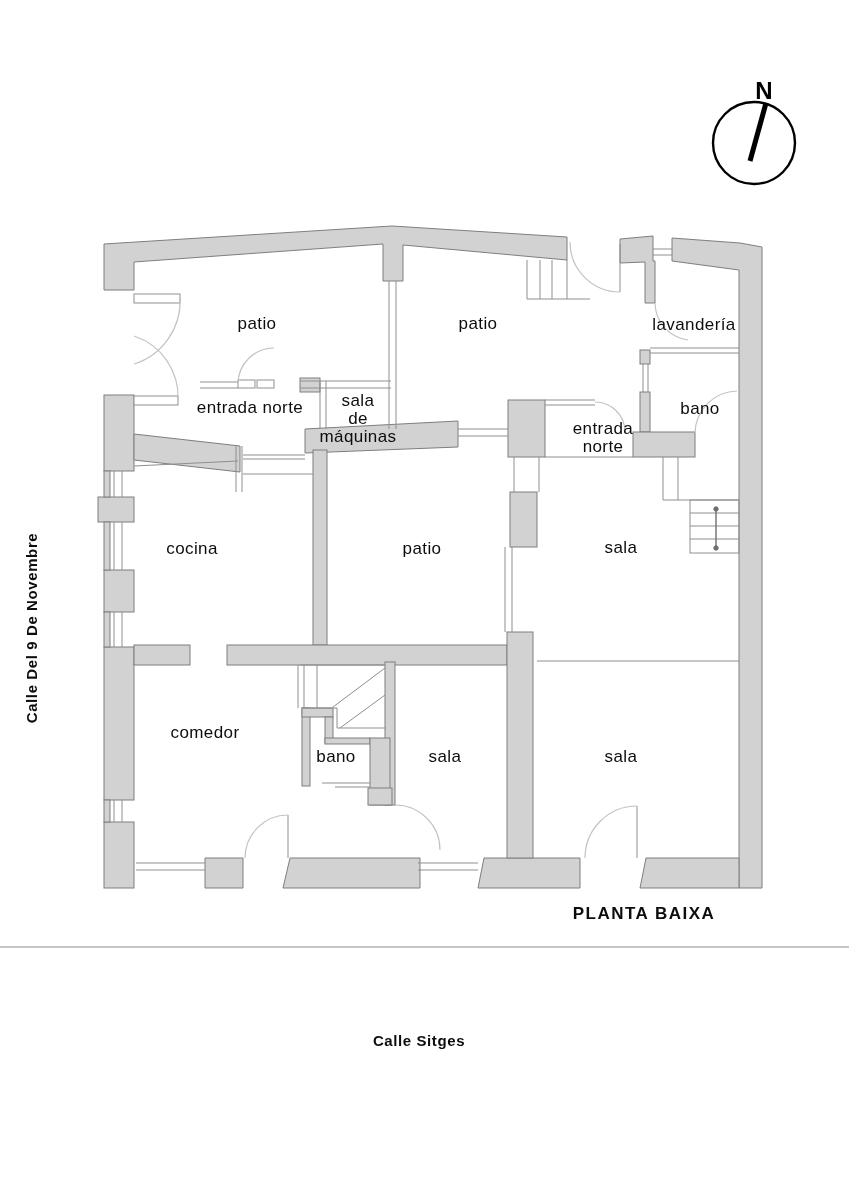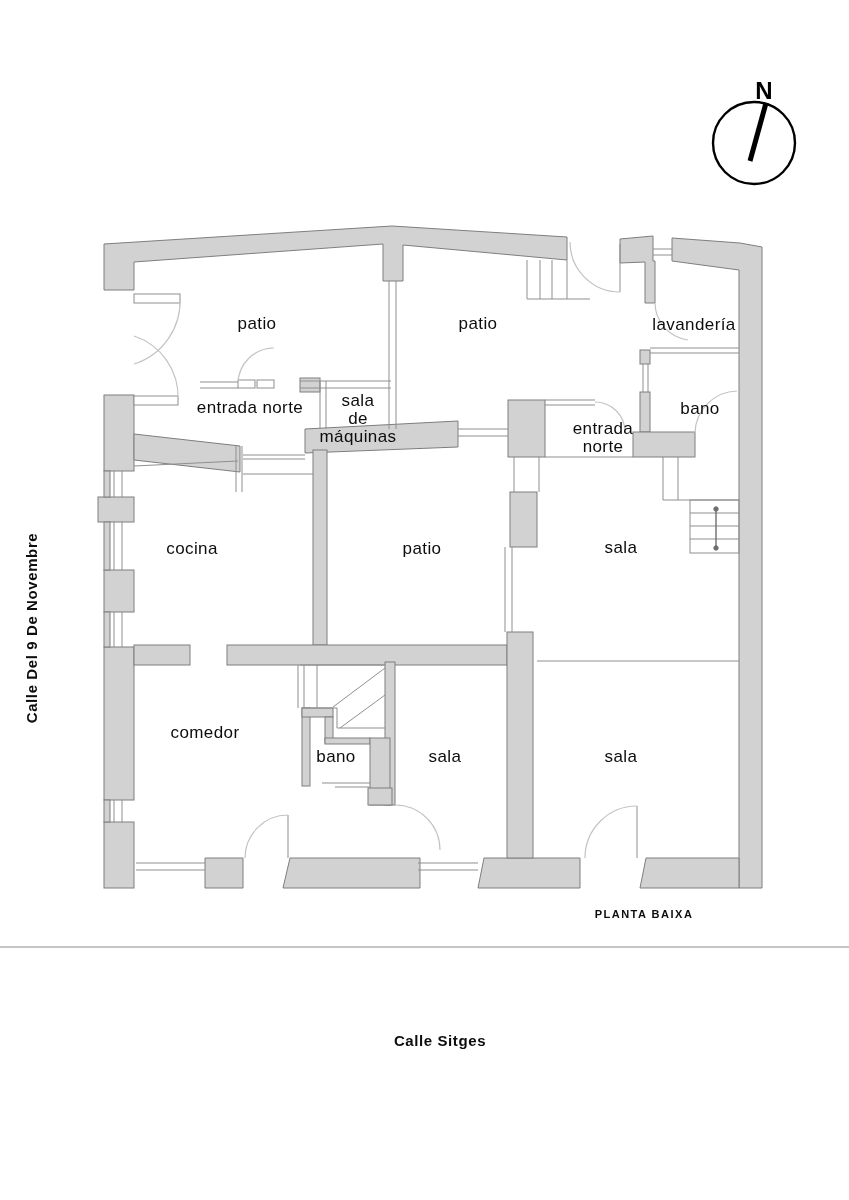--- a/index.html
+++ b/index.html
@@ -11,21 +11,21 @@
   svg.plan{position:absolute;left:0;top:0;}
   .room-label{
     position:absolute;transform:translate(-50%,-50%);
     font-weight:400;font-size:17px;letter-spacing:.4px;color:#0d0d0d;
     white-space:pre-line;text-align:center;line-height:18px;
   }
   .caption{
     position:absolute;transform:translate(-50%,-50%);
     font-weight:700;color:#0d0d0d;white-space:nowrap;
   }
-  .plan-title{font-size:11px;letter-spacing:1.5px;}
+  .plan-title{font-size:17px;letter-spacing:1.5px;}
   .street-bottom{font-size:15px;letter-spacing:.6px;}
   .street-left{
     font-size:15px;letter-spacing:.6px;
     transform:translate(-50%,-50%) rotate(-90deg);transform-origin:center;
   }
   .north-label{
     position:absolute;transform:translate(-50%,-50%);
     font-weight:700;font-size:24px;color:#000;
   }
   .divider{position:absolute;left:0;width:849px;height:2px;background:#c6c6c6;}
@@ -231,16 +231,16 @@
   <div class="room-label" style="left:621px;top:548px;">sala</div>
   <div class="room-label" style="left:205px;top:733px;text-align:center;">comedor</div>
   <div class="room-label" style="left:336px;top:757px;">bano</div>
   <div class="room-label" style="left:445px;top:757px;">sala</div>
   <div class="room-label" style="left:621px;top:757px;">sala</div>
 
   <div class="caption plan-title" style="left:644px;top:914px;">PLANTA BAIXA</div>
 
   <div class="divider" style="top:946px;"></div>
 
-  <div class="caption street-bottom" style="left:440px;top:1040px;">Calle Sitges</div>
+  <div class="caption street-bottom" style="left:419px;top:1040px;">Calle Sitges</div>
 
   <div class="caption street-left" style="left:31px;top:628px;">Calle Del 9 De Novembre</div>
 </div>
 
 </body></html>

